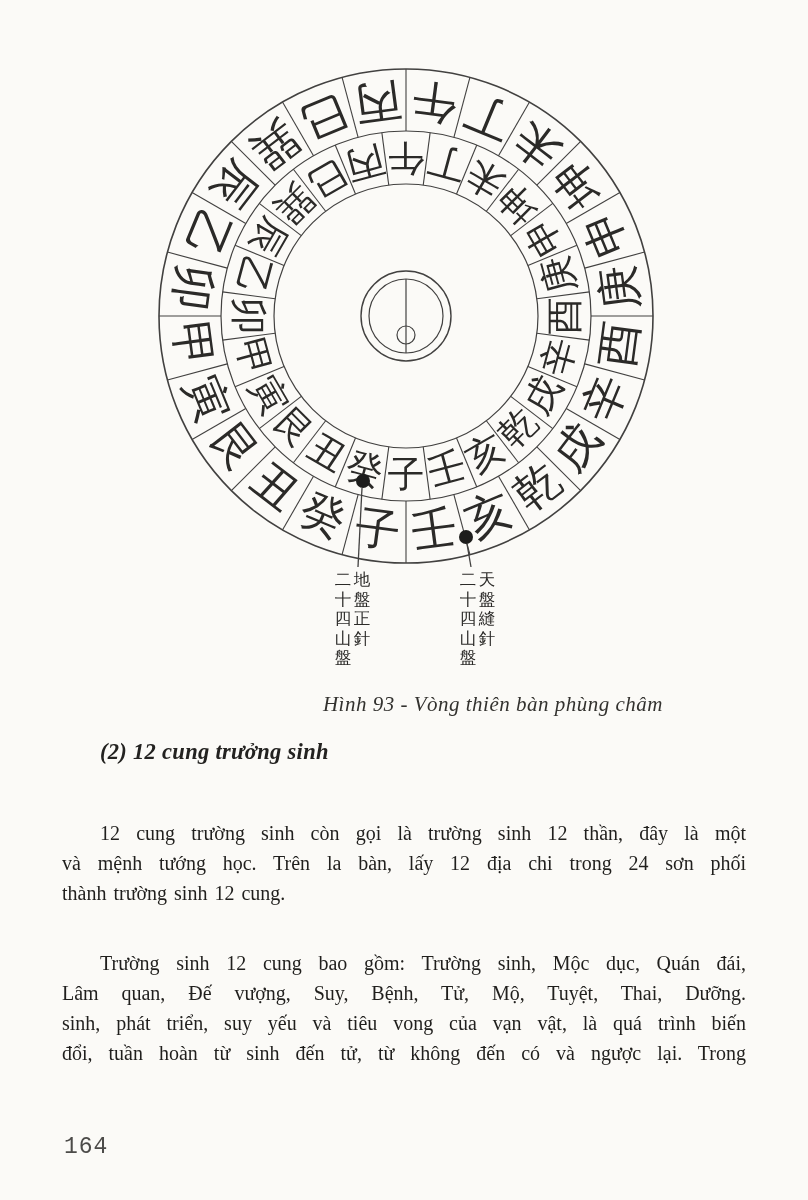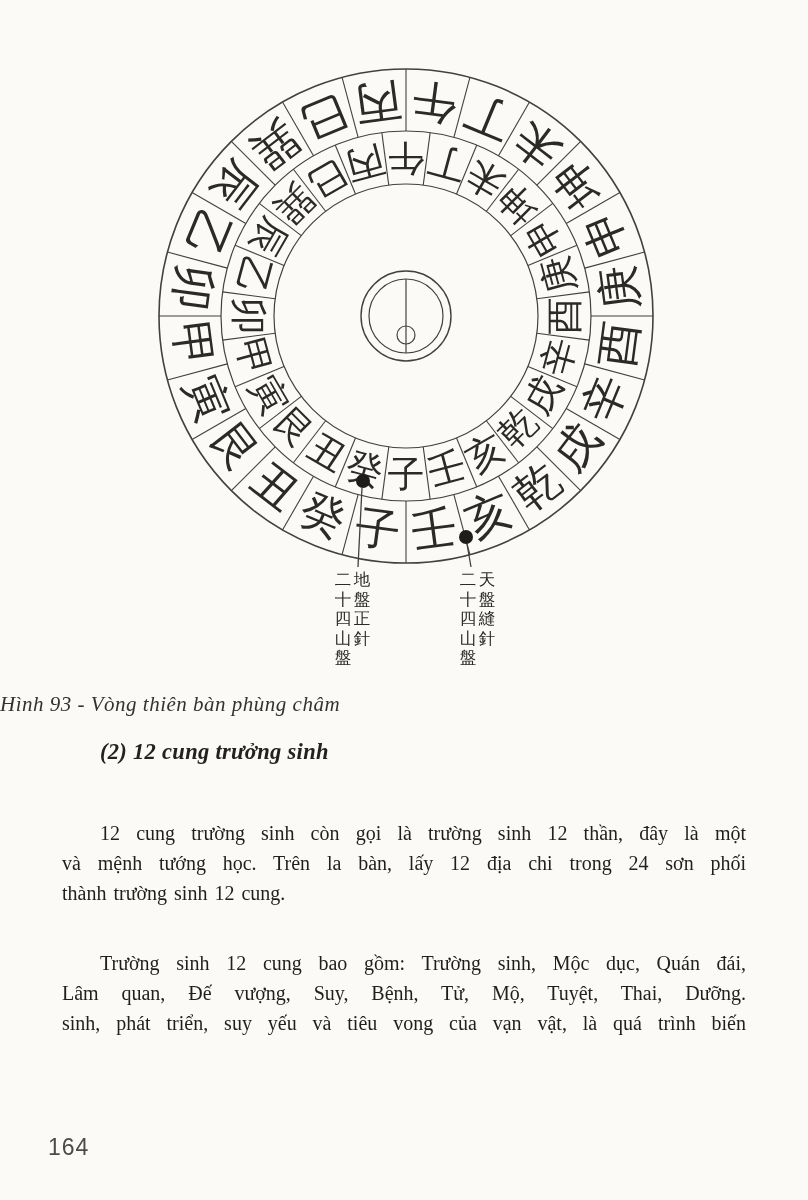--- a/index.html
+++ b/index.html
@@ -11,23 +11,23 @@
     overflow:hidden;
     font-family:"Liberation Serif","DejaVu Serif",serif;
   }
   .figure-svg{
     position:absolute;
     left:140px;
     top:62px;
   }
   .caption{
     position:absolute;
-    left:0; top:692px;
+    left:15px; top:692px;
     width:648px;
-    text-align:left;
+    text-align:right;
     font-style:italic;
     font-size:21px;
     color:#33322f;
     letter-spacing:0.5px;
   }
   .heading{
     position:absolute;
     left:100px; top:739px;
     font-weight:bold;
     font-style:italic;
@@ -48,22 +48,22 @@
   .p2{top:948px;}
   .ln{
     display:block;
     text-align:justify;
     text-align-last:justify;
   }
   .ln.last{text-align-last:left;}
   .ind{text-indent:38px;}
   .pageno{
     position:absolute;
-    left:48px; top:1134px;
-    font-family:Liberation Sans, sans-serif;
+    left:64px; top:1134px;
+    font-family:Liberation Mono, monospace;
     font-size:23px;
     color:#4c4b49;
     letter-spacing:1px;
   }
 </style>
 </head>
 <body>
 
 <div class="page">
 
@@ -188,17 +188,18 @@
   <div class="para p1">
     <span class="ln ind">12 cung trường sinh còn gọi là trường sinh 12 thần, đây là một</span>
     <span class="ln">và mệnh tướng học. Trên la bàn, lấy 12 địa chi trong 24 sơn phối</span>
     <span class="ln last">thành trường sinh 12 cung.</span>
   </div>
 
   <div class="para p2">
     <span class="ln ind">Trường sinh 12 cung bao gồm: Trường sinh, Mộc dục, Quán đái,</span>
     <span class="ln">Lâm quan, Đế vượng, Suy, Bệnh, Tử, Mộ, Tuyệt, Thai, Dưỡng.</span>
     <span class="ln">sinh, phát triển, suy yếu và tiêu vong của vạn vật, là quá trình biến</span>
+    <span class="ln">đổi, tuần hoàn từ sinh đến tử, từ không đến có và ngược lại. Trong</span>
   </div>
 
   <div class="pageno">164</div>
 
 </div>
 
 </body></html>

